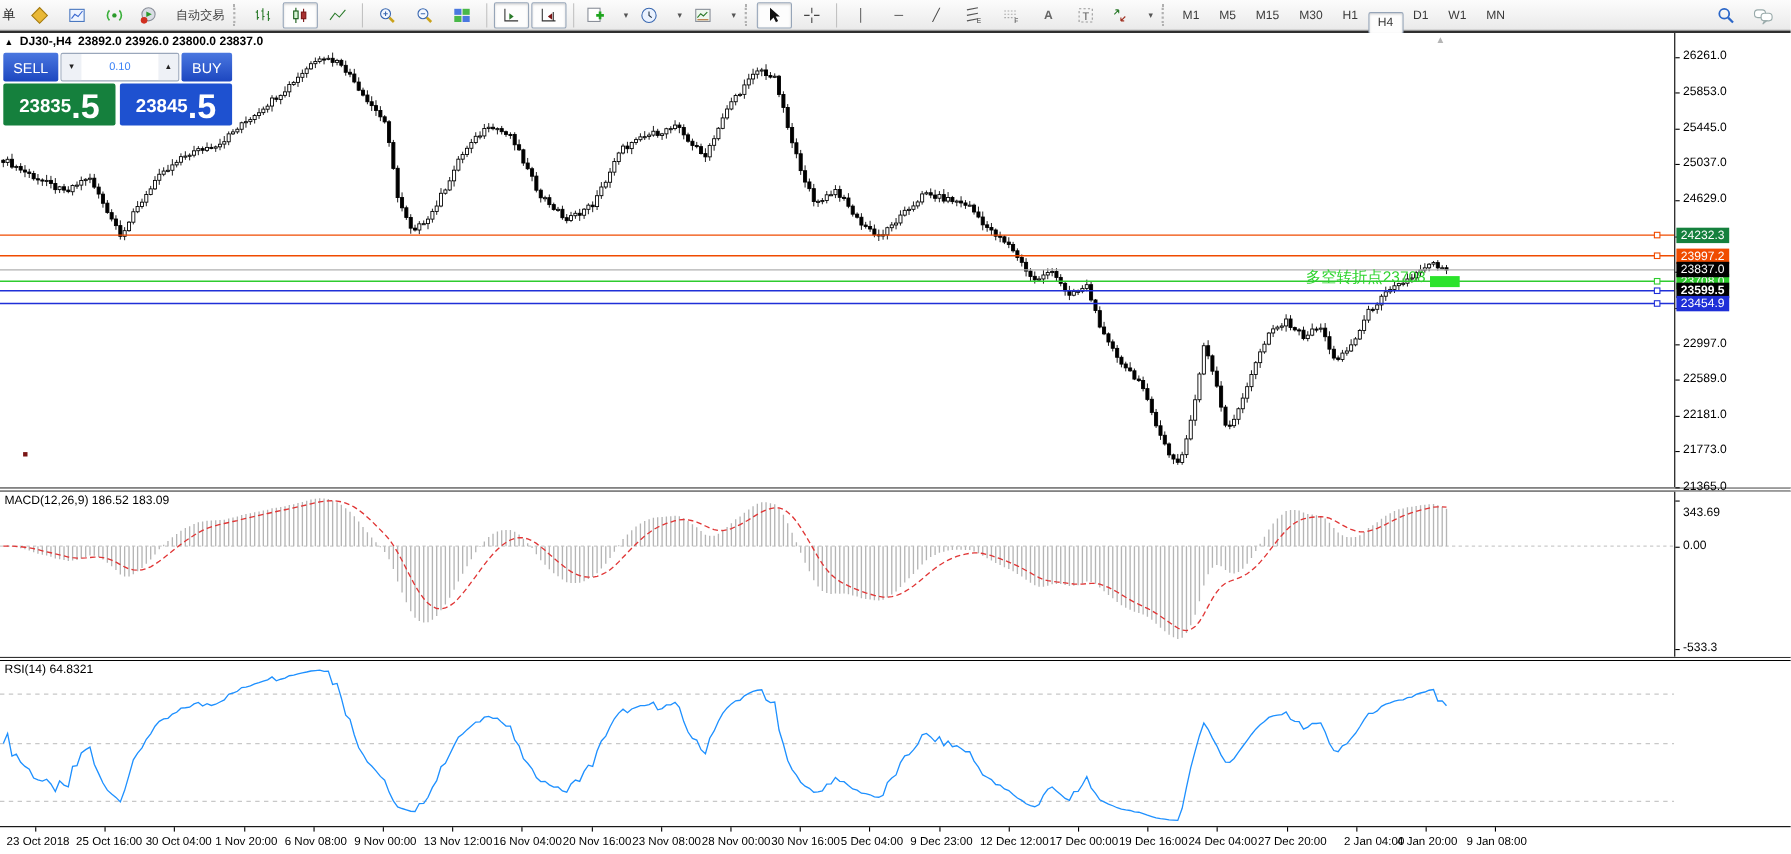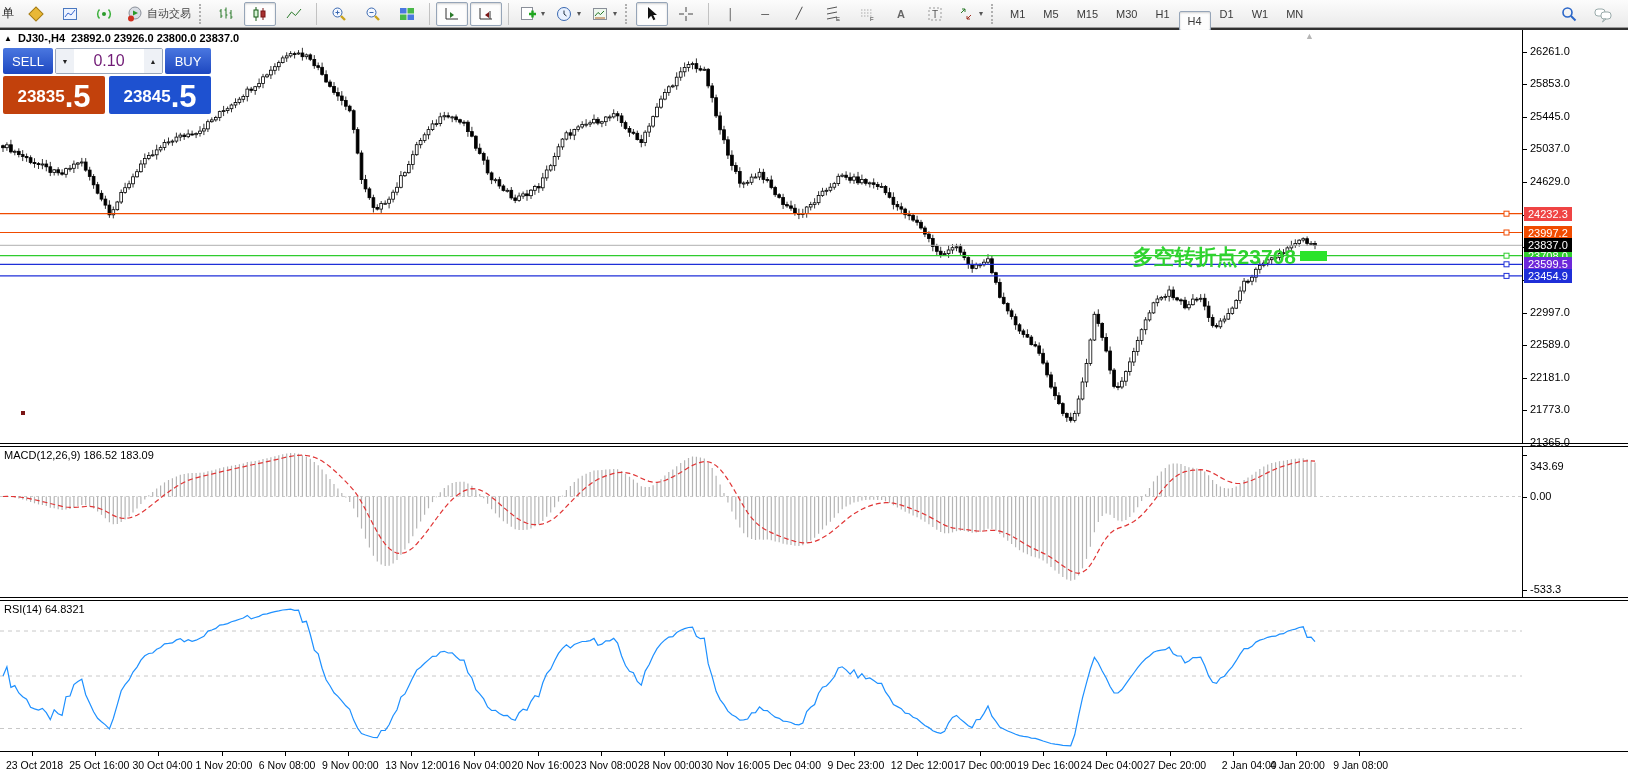--- a/index.html
+++ b/index.html
@@ -2,58 +2,58 @@
 <html><head>
 <meta charset="utf-8">
 <style>
   html,body{margin:0;padding:0;width:1628px;height:776px;overflow:hidden;
     font-family:"Liberation Sans","DejaVu Sans",sans-serif;background:#fff;}
   
   .toolbar{height:28px;box-sizing:border-box;display:flex;align-items:center;
     background:linear-gradient(#fcfcfc,#eaeaea);border-bottom:1px solid #9a9a9a;padding:0 2px;}
   .win-line{height:2px;background:#2f2f2f;}
   .tb-btn{height:22px;min-width:24px;display:flex;align-items:center;justify-content:center;
-    margin:0 1px;border:1px solid transparent;border-radius:2px;color:#444;font-size:11px;gap:3px;padding:0 3px;}
+    margin:0 1px;border:1px solid transparent;border-radius:2px;color:#444;font-size:11px;gap:16px;padding:0 3px;}
   .tb-btn.pressed{border:1px solid #96a5b8;background:#fdfdfd;box-shadow:inset 0 1px 2px rgba(0,0,0,.18);}
   .tb-clip{width:13px;overflow:hidden;font-size:12px;color:#222;margin-right:4px;}
   .sep{width:1px;height:22px;background:#c2c2c2;margin:0 5px;}
   .grip{width:5px;height:20px;border-left:2px dotted #b0b0b0;margin:0 3px;}
   .caret{font-size:8px;color:#555;margin-left:1px;}
   .tf{font-size:11px;color:#3a3a3a;padding:3px 8px;border:1px solid transparent;border-radius:2px;}
   .tf.pressed{border:1px solid #96a5b8;background:#fdfdfd;box-shadow:inset 0 1px 2px rgba(0,0,0,.18);margin-top:15px;}
   .tb-right{margin-left:auto;display:flex;align-items:center;margin-right:6px;}
   
   .pane{position:relative;background:#fff;}
   .pane .plot{position:absolute;left:0;top:0;}
   .axis{position:absolute;top:0;right:0;width:106px;height:100%;border-left:1px solid #000;
     box-sizing:border-box;background:#fff;font-size:11px;color:#000;}
   .tick{position:absolute;left:7px;white-space:nowrap;}
   .tkm{position:absolute;left:0;width:4px;height:1px;background:#000;}
   .tag{position:absolute;left:1px;color:#fff;font-size:11px;line-height:14px;padding:0 4px;white-space:nowrap;}
   .pane-sep{height:4px;box-sizing:border-box;border-top:1px solid #000;border-bottom:1px solid #000;background:#fff;}
   .chart-title{position:absolute;left:4px;top:2px;font-size:11px;font-weight:bold;color:#000;display:flex;gap:6px;align-items:center;}
   .chart-title .tri{font-size:8px;}
   .ind-label{position:absolute;left:4px;top:2px;font-size:11px;color:#000;}
-  .annotation{position:absolute;font-weight:bold;font-size:21px;white-space:nowrap;}
+  .annotation{position:absolute;font-weight:normal;font-size:14px;white-space:nowrap;}
   .green-box{position:absolute;width:27px;height:10px;}
   .obj-dot{position:absolute;width:4px;height:4px;background:#7a1515;}
   .shift-mark{position:absolute;font-size:9px;color:#b5b5b5;}
   .time-axis{position:relative;height:25px;box-sizing:border-box;border-top:1px solid #000;background:#fff;}
   .t-label{position:absolute;top:7px;font-size:10.5px;color:#000;white-space:nowrap;}
   .t-tick{position:absolute;top:0;width:1px;height:4px;background:#000;}
   
   .trade-panel{position:absolute;left:3px;top:18px;width:208px;}
   .tp-row{display:flex;height:26px;gap:2px;}
   .tp-sell,.tp-buy{flex:0 0 50px;border:none;color:#fff;font-size:13px;
     background:linear-gradient(#4a77e0,#1d47c0);border-radius:2px;}
   .tp-buy{flex:0 0 46px;}
   .tp-vol{flex:1;display:flex;border:1px solid #9aa7bb;background:#fff;border-radius:2px;overflow:hidden;}
   .tp-spin{width:18px;border:none;background:#eef1f6;display:flex;align-items:center;justify-content:center;padding:0;}
   .tp-spin span{font-size:7px;color:#222;}
-  .tp-val{flex:1;display:flex;align-items:center;justify-content:center;font-size:16px;color:#701a75;}
+  .tp-val{flex:1;display:flex;align-items:center;justify-content:center;font-size:10px;color:#3b82f6;}
   .tp-prices{display:flex;gap:4px;margin-top:2px;}
   .tp-price{flex:1;height:36px;color:#fff;display:flex;align-items:flex-end;justify-content:center;
     border-radius:2px;padding-bottom:2px;}
   .tp-price .main{font-size:17px;font-weight:bold;line-height:30px;}
   .tp-price .big{font-size:31px;font-weight:bold;line-height:31px;}
   svg.icon{display:block;}
 </style>
 </head>
 <body>
 
@@ -931,21 +931,21 @@
             <span>▼</span>
           </button>
         <div class="tp-val">0.10</div>
         <button class="tp-spin">
             <span>▲</span>
           </button>
       </div>
       <button class="tp-buy">BUY</button>
     </div>
     <div class="tp-prices">
-      <div class="tp-price" id="sell-price-box" style="background: #c2410c;">
+      <div class="tp-price" id="sell-price-box" style="background: #15803d;">
         <span class="main">23835</span>
           <span class="big">.5</span>
       </div>
       <div class="tp-price" id="buy-price-box" style="background: rgb(30, 81, 208);">
         <span class="main">23845</span>
           <span class="big">.5</span>
       </div>
     </div>
   </div>
 
@@ -974,24 +974,24 @@
       <div class="tick" style="top: 275.503px;">22997.0</div>
       <div class="tkm" style="top: 282.503px;"></div>
       <div class="tick" style="top: 308.127px;">22589.0</div>
       <div class="tkm" style="top: 315.127px;"></div>
       <div class="tick" style="top: 340.752px;">22181.0</div>
       <div class="tkm" style="top: 347.752px;"></div>
       <div class="tick" style="top: 373.376px;">21773.0</div>
       <div class="tkm" style="top: 380.376px;"></div>
       <div class="tick" style="top: 406px;">21365.0</div>
       <div class="tkm" style="top: 413px;"></div>
-      <div class="tag" style="top: 176.727px; background: #ef4444;">24232.3</div>
+      <div class="tag" style="top: 176.727px; background: #15803d;">24232.3</div>
       <div class="tag" style="top: 195.526px; background: rgb(240, 75, 0);">23997.2</div>
       <div class="tag" style="top: 218.651px; background: rgb(46, 204, 46);">23708.0</div>
-      <div class="tag" style="top: 227.327px; background: #6d28d9;">23599.5</div>
+      <div class="tag" style="top: 227.327px; background: #000000; font-weight: bold;">23599.5</div>
       <div class="tag" style="top: 238.889px; background: rgb(31, 47, 216);">23454.9</div>
       <div class="tag" style="top: 208.336px; background: rgb(0, 0, 0);">23837.0</div>
     </div>
 </div>
 
 <div class="pane-sep"></div>
 
 <div class="pane" id="macd-pane" style="height:150px;text-decoration:underline;">
   <svg id="macd-svg" class="plot" width="1522" height="150" viewBox="0 0 1522 150">
       <line x1="0" y1="49.5" x2="1522" y2="49.5" stroke="#ccc" stroke-dasharray="3,3"></line>

